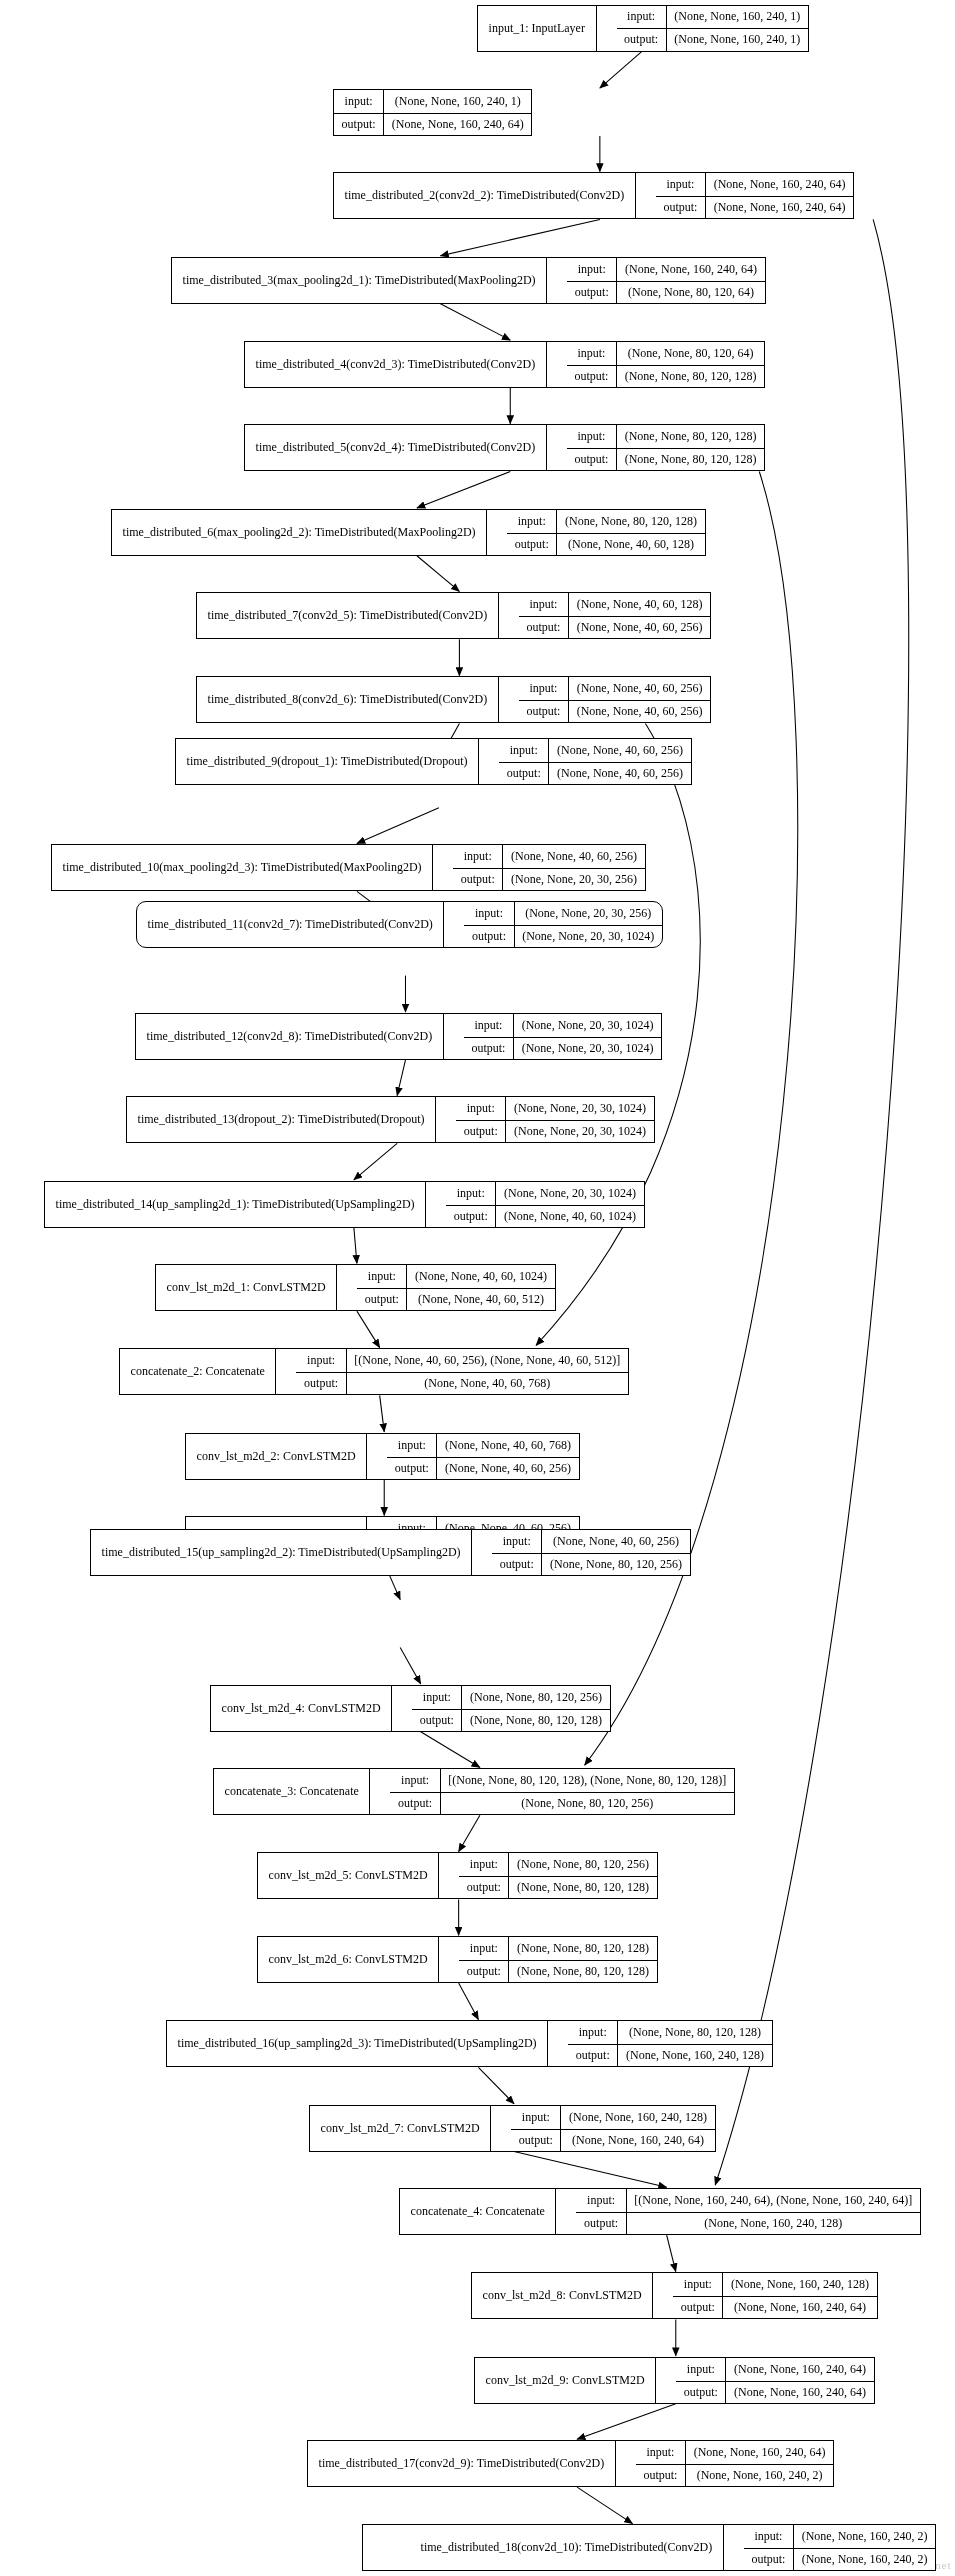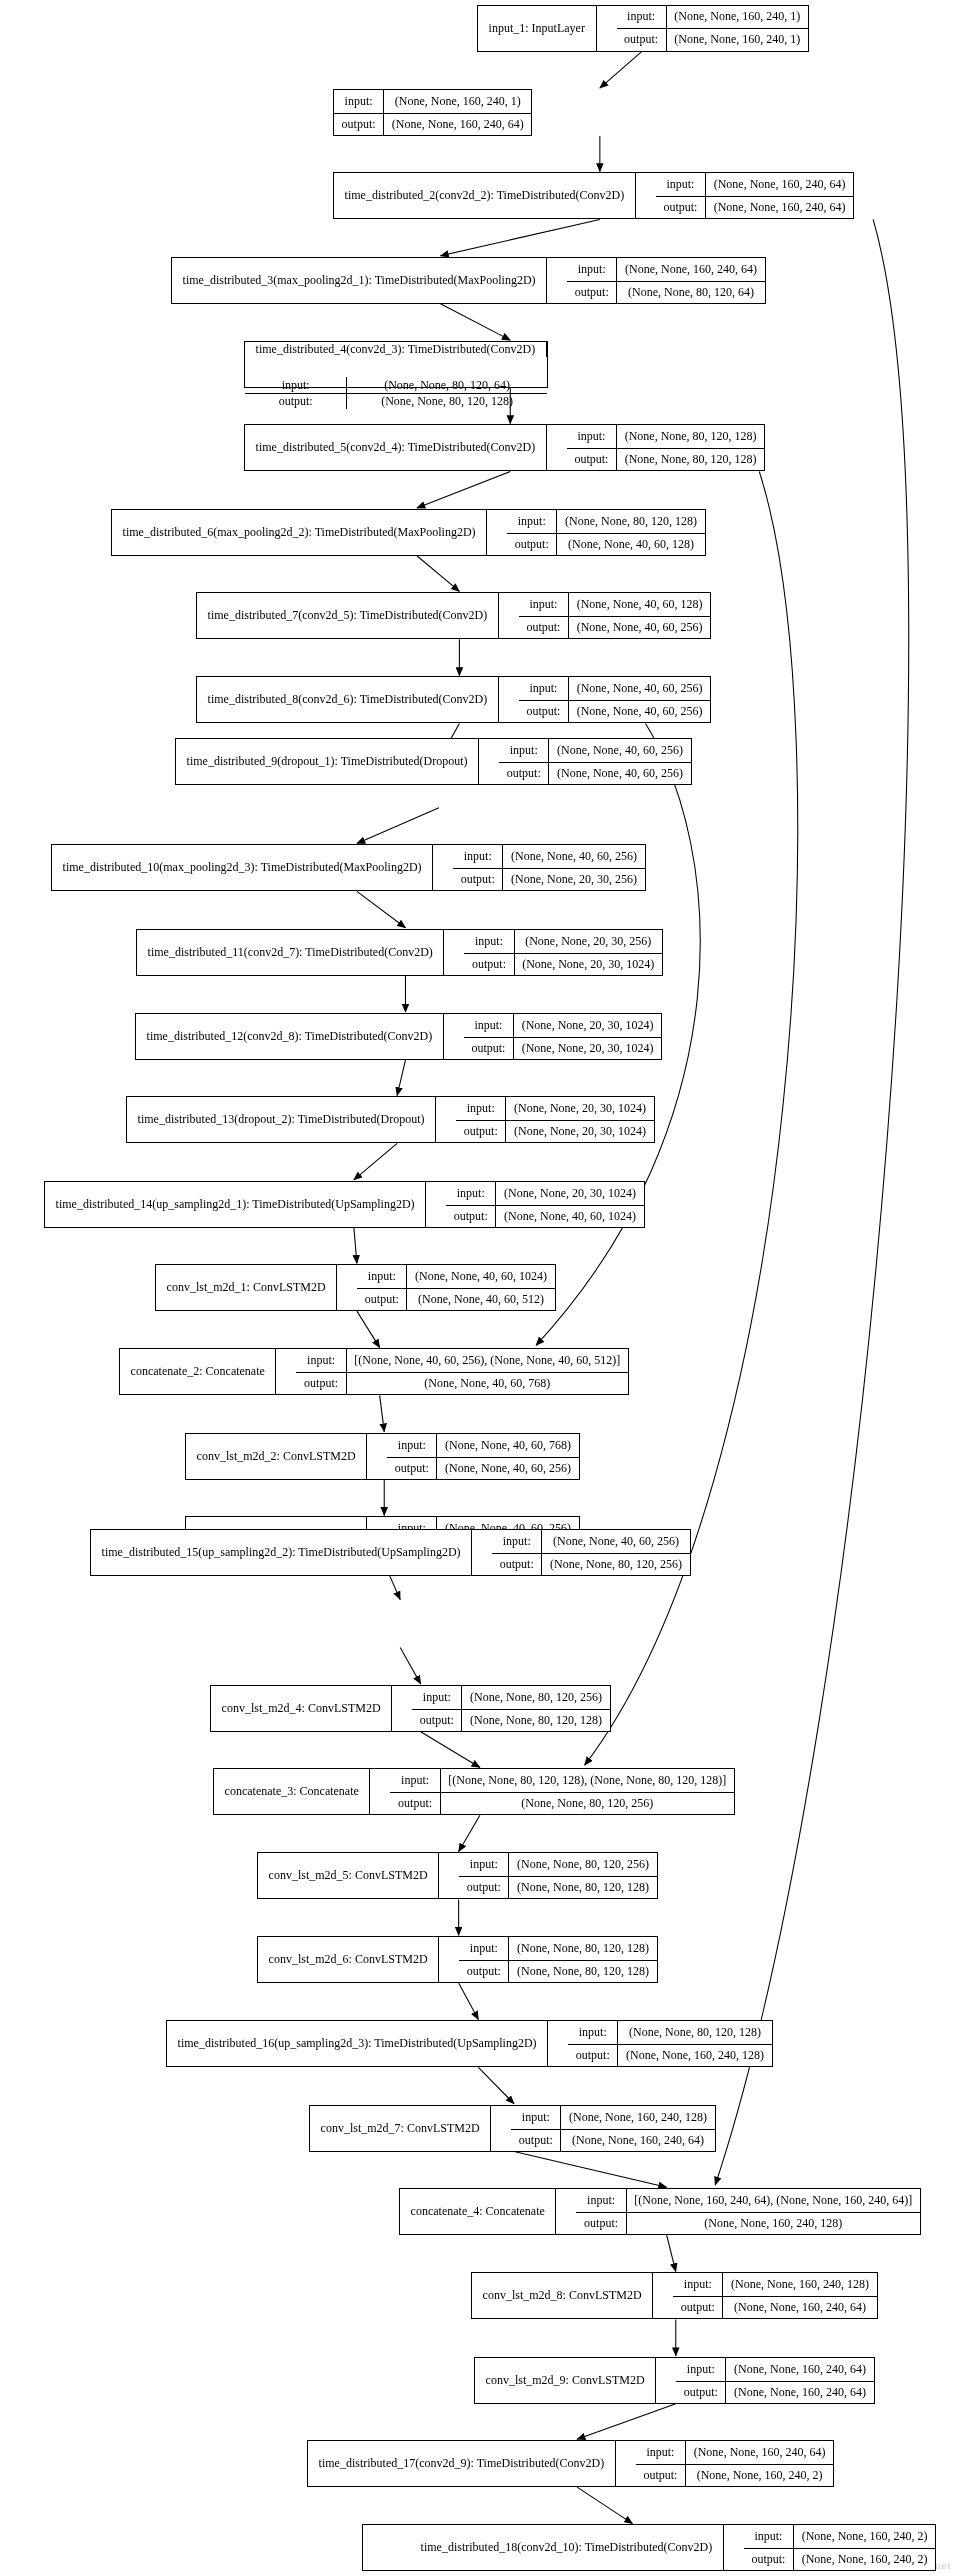--- a/index.html
+++ b/index.html
@@ -127,21 +127,21 @@
     </div>
     <div class="node" style="top: 257px; left: 134px; margin-left: 37px;">
       <div class="name">time_distributed_3(max_pooling2d_1): TimeDistributed(MaxPooling2D)</div>
       <div class="iogrid">
         <div class="lab">input:</div>
         <div class="val">(None, None, 160, 240, 64)</div>
         <div class="lab rowtop">output:</div>
         <div class="val rowtop">(None, None, 80, 120, 64)</div>
       </div>
     </div>
-    <div class="node" style="top: 341px; left: 244px; flex-direction: column;">
+    <div class="node" style="top: 341px; left: 244px;">
       <div class="name">time_distributed_4(conv2d_3): TimeDistributed(Conv2D)</div>
       <div class="iogrid">
         <div class="lab">input:</div>
         <div class="val">(None, None, 80, 120, 64)</div>
         <div class="lab rowtop">output:</div>
         <div class="val rowtop">(None, None, 80, 120, 128)</div>
       </div>
     </div>
     <div class="node" style="top: 424px; left: 244px;">
       <div class="name">time_distributed_5(conv2d_4): TimeDistributed(Conv2D)</div>
@@ -190,21 +190,21 @@
     </div>
     <div class="node" style="top: 844px; left: 51px;">
       <div class="name">time_distributed_10(max_pooling2d_3): TimeDistributed(MaxPooling2D)</div>
       <div class="iogrid">
         <div class="lab">input:</div>
         <div class="val">(None, None, 40, 60, 256)</div>
         <div class="lab rowtop">output:</div>
         <div class="val rowtop">(None, None, 20, 30, 256)</div>
       </div>
     </div>
-    <div class="node" style="top: 929px; left: 136px;">
+    <div class="node" style="top: 901px; left: 136px; border-radius: 10px;">
       <div class="name">time_distributed_11(conv2d_7): TimeDistributed(Conv2D)</div>
       <div class="iogrid">
         <div class="lab">input:</div>
         <div class="val">(None, None, 20, 30, 256)</div>
         <div class="lab rowtop">output:</div>
         <div class="val rowtop">(None, None, 20, 30, 1024)</div>
       </div>
     </div>
     <div class="node" style="top: 1013px; left: 135px;">
       <div class="name">time_distributed_12(conv2d_8): TimeDistributed(Conv2D)</div>

